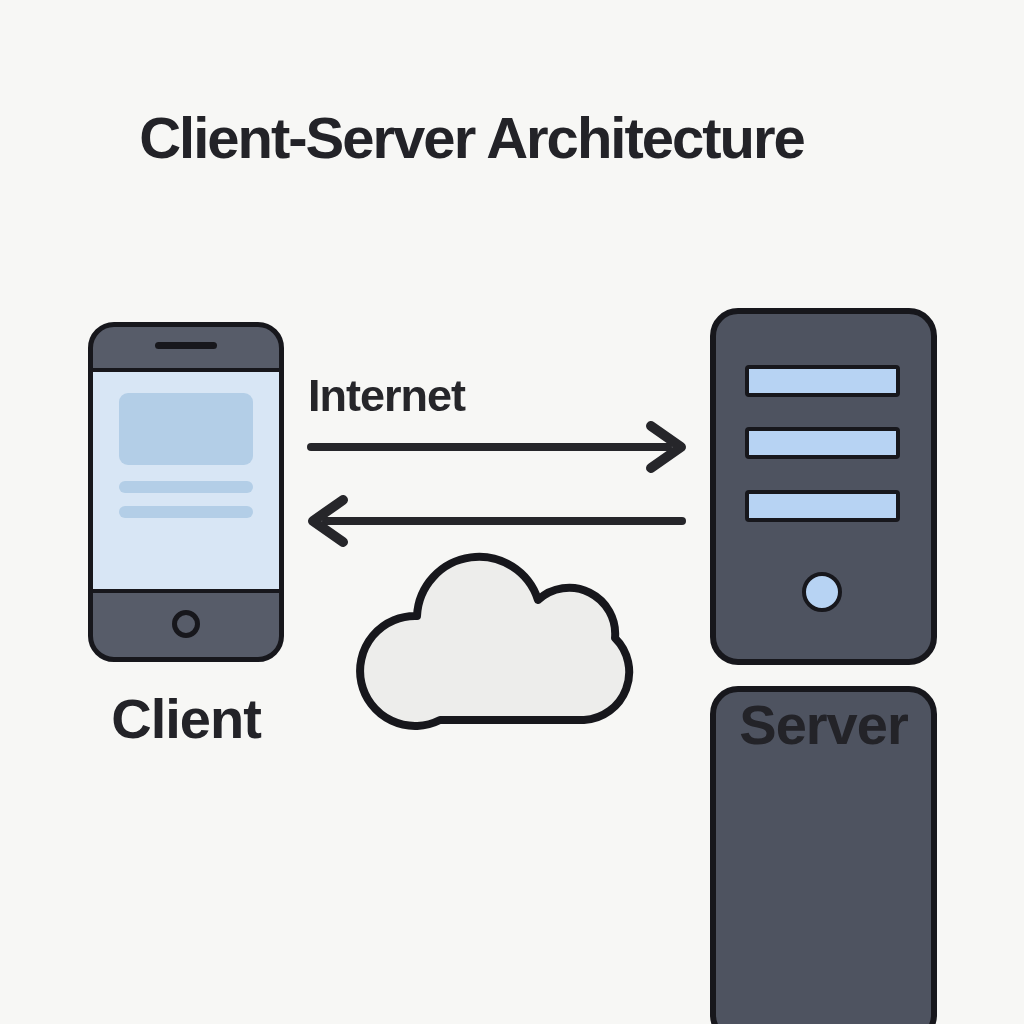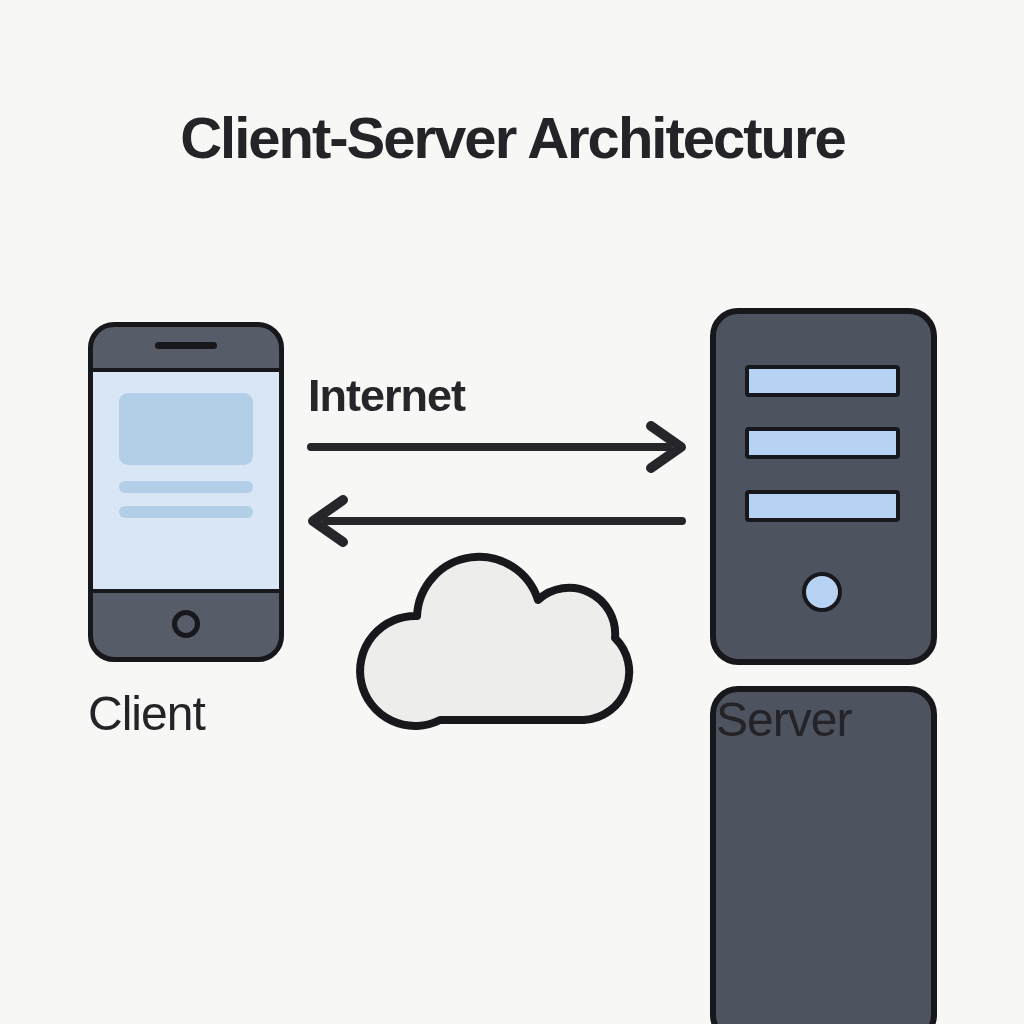--- a/index.html
+++ b/index.html
@@ -19,21 +19,20 @@
   .title {
     position: absolute;
     top: 104px;
     left: 0;
     width: 943px;
     text-align: center;
     font-size: 58px;
     font-weight: bold;
     letter-spacing: -2px;
     color: #232328;
-    padding-left: 41px;
   }
   
   .phone {
     position: absolute;
     left: 88px;
     top: 322px;
     width: 196px;
     height: 340px;
     box-sizing: border-box;
     background: #575c69;
@@ -141,23 +140,23 @@
   }
   .arrows-svg, .cloud-svg {
     position: absolute;
     overflow: visible;
   }
   .arrows-svg { left: 0; top: 0; }
   .cloud-svg { left: 366px; top: 556px; }
   .caption {
     position: absolute;
     top: 686px;
-    text-align: left;
-    font-size: 48px;
-    font-weight: normal;
+    text-align: center;
+    font-size: 56px;
+    font-weight: bold;
     letter-spacing: -1px;
     color: #232328;
   }
   .caption.client { left: 88px;  width: 196px; }
   .caption.server { left: 710px; width: 227px; }
 </style>
 </head>
 <body>
 
 <div id="canvas">

